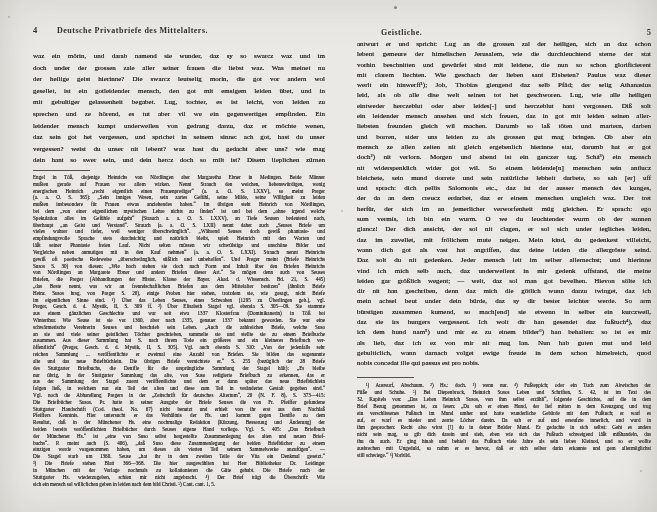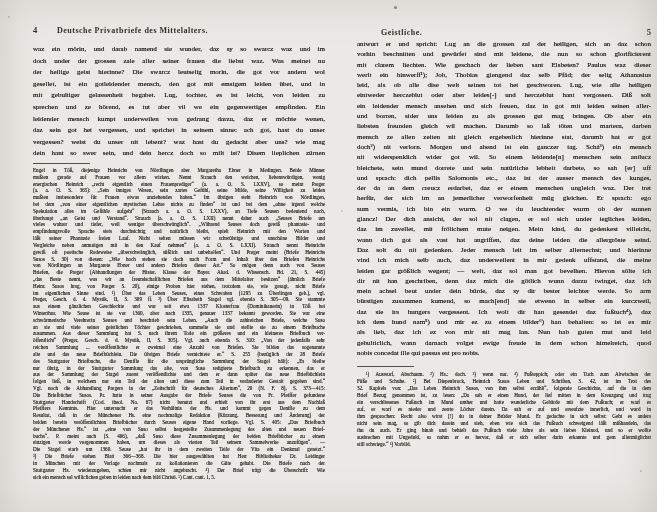--- a/index.html
+++ b/index.html
@@ -18,21 +18,21 @@
   .page-right { left:357px; width:294px; }
 
   .pagehead { display:flex; align-items:baseline; font-weight:bold; font-size:8px; margin-top:0; }
   .page-left  .pagehead { margin-top:25px; }
   .page-right .pagehead { margin-top:27px; }
   .pnum { width:24px; font-size:8.5px; }
   .page-right .pnum { text-align:right; }
   .ptitle { flex:1; letter-spacing:0.5px; }
 
   .body-text { font-size:7px; text-shadow:0 0 0.4px currentColor; }
-  .page-left  .body-text { margin-top:9px;  line-height:11.6px; }
+  .page-left  .body-text { margin-top:16px;  line-height:11.6px; }
   .page-right .body-text { margin-top:2px;  line-height:10.3px; }
 
   .tline { text-align:justify; text-align-last:justify; overflow:hidden; }
   .no-last-justify .tline:last-child { text-align-last:left; }
 
   .fnsep { width:57px; border-top:1px solid #56524b; height:0; }
   .page-left  .fnsep { margin-top:3px; }
   .page-right .fnsep { margin-top:8px; }
 
   .footnotes { font-size:5.1px; color:#3a362f; text-shadow:0 0 0.3px currentColor; }
@@ -117,28 +117,29 @@
   </div>
 
   <div class="page page-right">
     <div class="pagehead">
       <span class="pnum"></span>
       <span class="ptitle">Geistliche.</span>
       <span class="pnum">5</span>
     </div>
     <div class="body-text no-last-justify">
         <div class="tline">antwurt er und spricht: Lug an die grossen zal der heiligen, sich an daz schon</div>
+        <div class="tline">lebent gemeure der himelischen Jerusalem, wie die durchleuchtend sterne der stat</div>
         <div class="tline">vorhin beschnitten und gewürfet sind mit leidene, die nun so schon glorificierent</div>
         <div class="tline">mit clarem liechten. Wie geschach der lieben sant Elsbeten? Paulus waz dieser</div>
         <div class="tline">werlt ein hinwerff¹); Job, Thobias giengend daz selb Pfäd; der selig Athanasius</div>
         <div class="tline">leid, als ob alle dise welt seinen tot het geschworen. Lug, wie alle heiligen</div>
         <div class="tline">eintweder herczeblut oder aber leides[-] und herczeblut hant vergossen. Diß solt</div>
         <div class="tline">ein leidender mensch ansehen und sich freuen, daz in got mit leiden seinen aller-</div>
+        <div class="tline">liebsten freunden gleich wil machen. Darumb so laß töten und martern, darben</div>
         <div class="tline">und borren, sider uns leiden zu als grossen gut mag bringen. Ob aber ein</div>
-        <div class="tline">liebsten freunden gleich wil machen. Darumb so laß töten und martern, darben</div>
         <div class="tline">mensch ze allen zeiten nit gleich ergebenlich hierinne stat, darumb hat er got</div>
         <div class="tline">doch²) nit verlorn. Morgen und abend ist ein ganczer tag. Schá³) ein mensch</div>
         <div class="tline">nit widerspenklich wider got wil. So einem leidende[n] menschen sein antlucz</div>
         <div class="tline">bleichete, sein mund dorrete und sein natürliche lebheit darbete, so sah [er] uff</div>
         <div class="tline">und sprach: dich pellis Salomonis etc., daz ist der ausser mensch des kunges,</div>
         <div class="tline">der da an dem creucz erdarbet, daz er einem menschen ungleich waz. Der tret</div>
         <div class="tline">herfür, der sich im an jemerlicher verworfenheit müg gleichen. Er sprach: ego</div>
         <div class="tline">sum vermis, ich bin ein wurm. O we du leuchtender wurm ob der sunnen</div>
         <div class="tline">glancz! Der dich ansicht, der sol nit clagen, er sol sich under iegliches leiden,</div>
         <div class="tline">daz im zuvellet, mit frölichem mute neigen. Mein kind, du gedenkest villeicht,</div>

